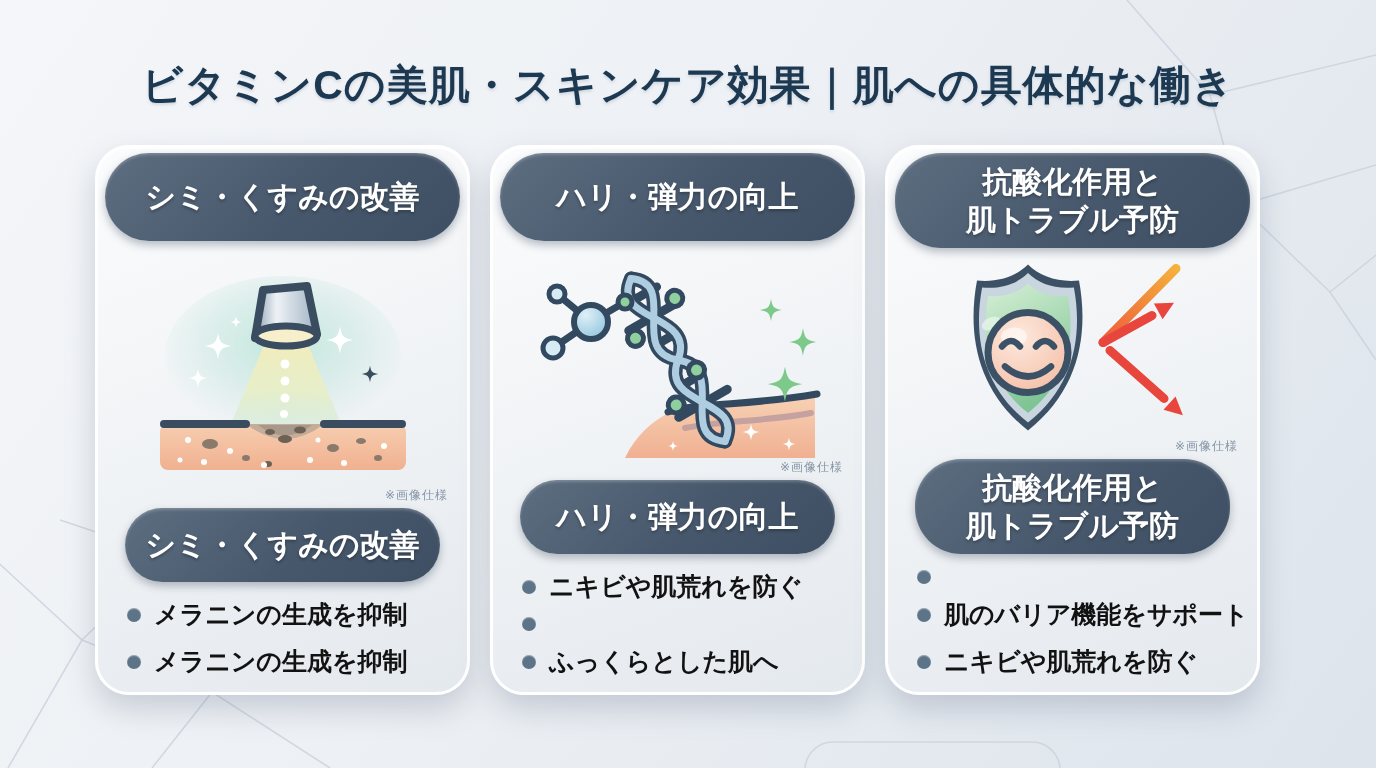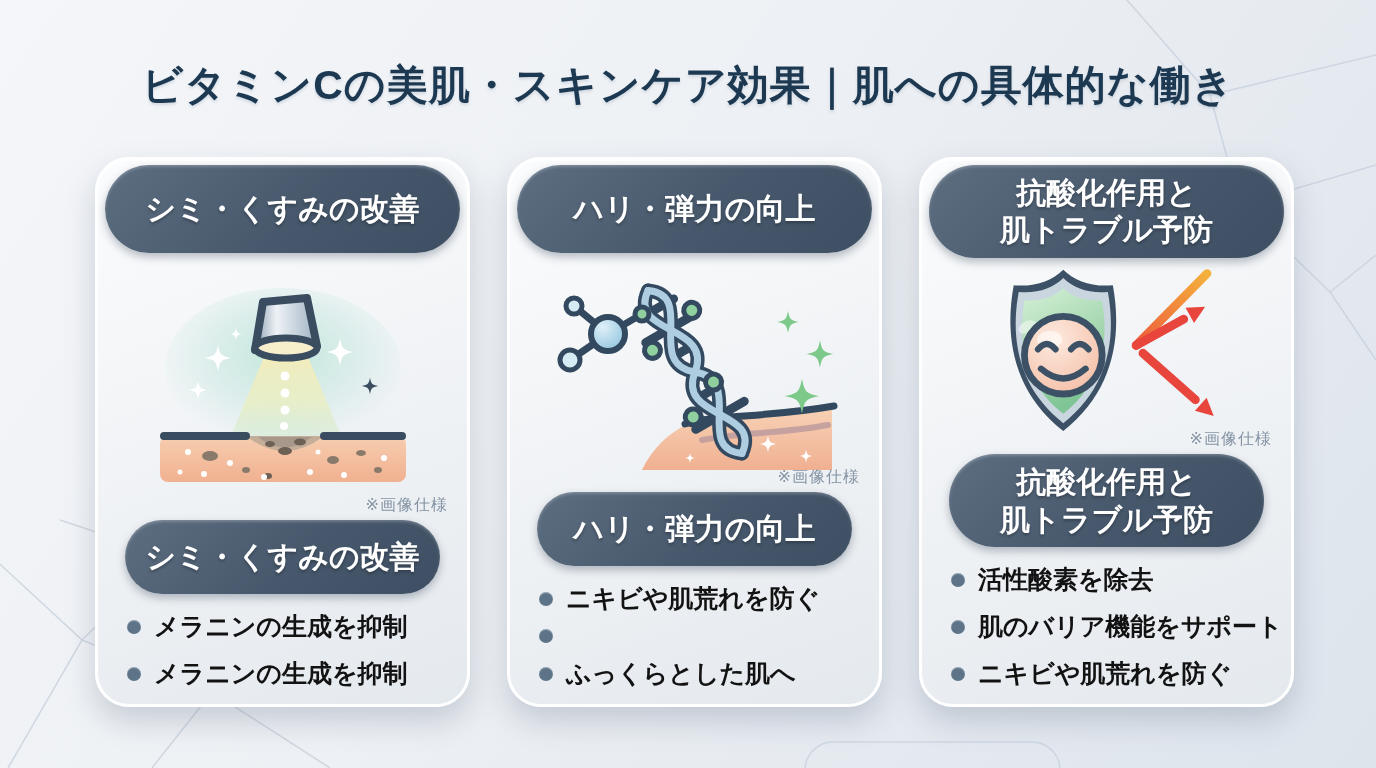--- a/index.html
+++ b/index.html
@@ -9,21 +9,21 @@
     background:linear-gradient(125deg,#f4f6f9 0%,#edf0f4 45%,#dde4ec 100%);
   }
   .bg-pattern{position:absolute;inset:0;pointer-events:none;}
   .page-title{
     position:absolute;top:34px;left:0;width:100%;text-align:center;
     font-size:41px;font-weight:800;color:#1d3952;letter-spacing:1px;
     text-shadow:0 2px 3px rgba(150,165,185,.35);
     margin-top:24px;
   }
   .cards-row{
-    position:absolute;top:157px;left:95px;display:flex;gap:37px;
+    position:absolute;top:145px;left:95px;display:flex;gap:20px;
   }
   .card{
     width:375px;height:550px;box-sizing:border-box;
     border-radius:34px;border:3px solid #ffffff;
     background:linear-gradient(160deg,#fbfcfd 0%,#eef1f4 60%,#e4e9ee 100%);
     box-shadow:0 14px 30px rgba(96,112,132,.28), inset 0 1px 0 rgba(255,255,255,.8);
     display:flex;flex-direction:column;align-items:center;
     padding:5px 7px 14px;
   }
   .pill{
@@ -37,21 +37,21 @@
   }
   .pill-top{width:100%;min-height:88px;}
   .pill-sub{width:89%;min-height:74px;margin-top:2px;}
   .illustration{
     position:relative;width:100%;flex:1 1 auto;min-height:150px;
     display:flex;align-items:center;justify-content:center;
   }
   .illustration svg{width:330px;height:100%;max-height:210px;}
   .illus-note{
     position:absolute;right:12px;bottom:2px;
-    font-size:16px;color:#8494a5;letter-spacing:1px;
+    font-size:12px;color:#8494a5;letter-spacing:1px;
   }
   .bullets{
     width:100%;box-sizing:border-box;margin-top:16px;
     padding:0 4px 0 22px;display:flex;flex-direction:column;gap:14px;
   }
   .bullet{
     display:flex;align-items:center;gap:13px;
     font-size:25px;font-weight:800;color:#121212;white-space:nowrap;
   }
   .bullet .dot{
@@ -273,21 +273,20 @@
         <path d="M202,98 L256,146" stroke="#e8453c" stroke-width="9" stroke-linecap="round" fill="none"></path>
         <polygon points="-2,-9 16,0 -2,9" transform="translate(263,152) rotate(42)" fill="#e8453c"></polygon>
       </svg>
       <span class="illus-note">※画像仕様</span>
     </div>
     <div class="pill pill-sub">抗酸化作用と
 肌トラブル予防</div>
     <div class="bullets">
       <div class="bullet">
           <span class="dot"></span>
-          <span>活性酸素を除去</span>
         </div>
       <div class="bullet">
           <span class="dot"></span>
           <span>肌のバリア機能をサポート</span>
         </div>
       <div class="bullet">
           <span class="dot"></span>
           <span>ニキビや肌荒れを防ぐ</span>
         </div>
     </div>

